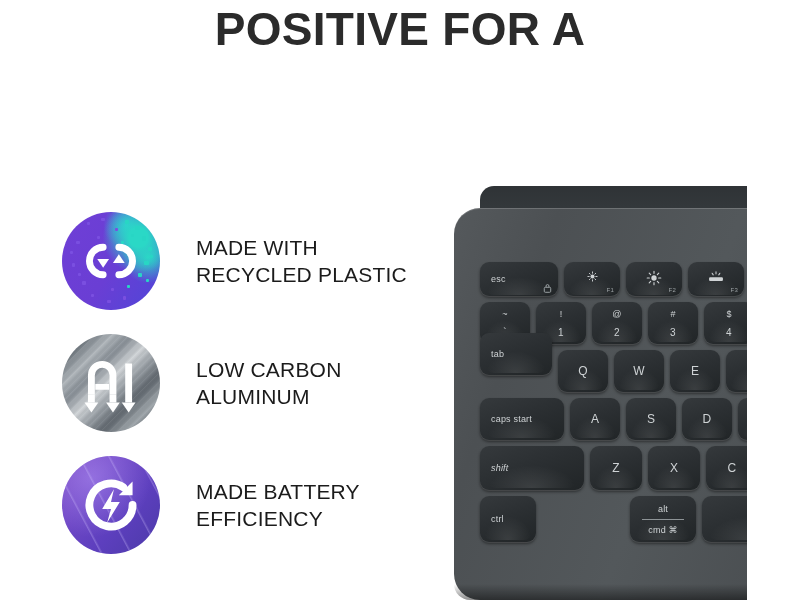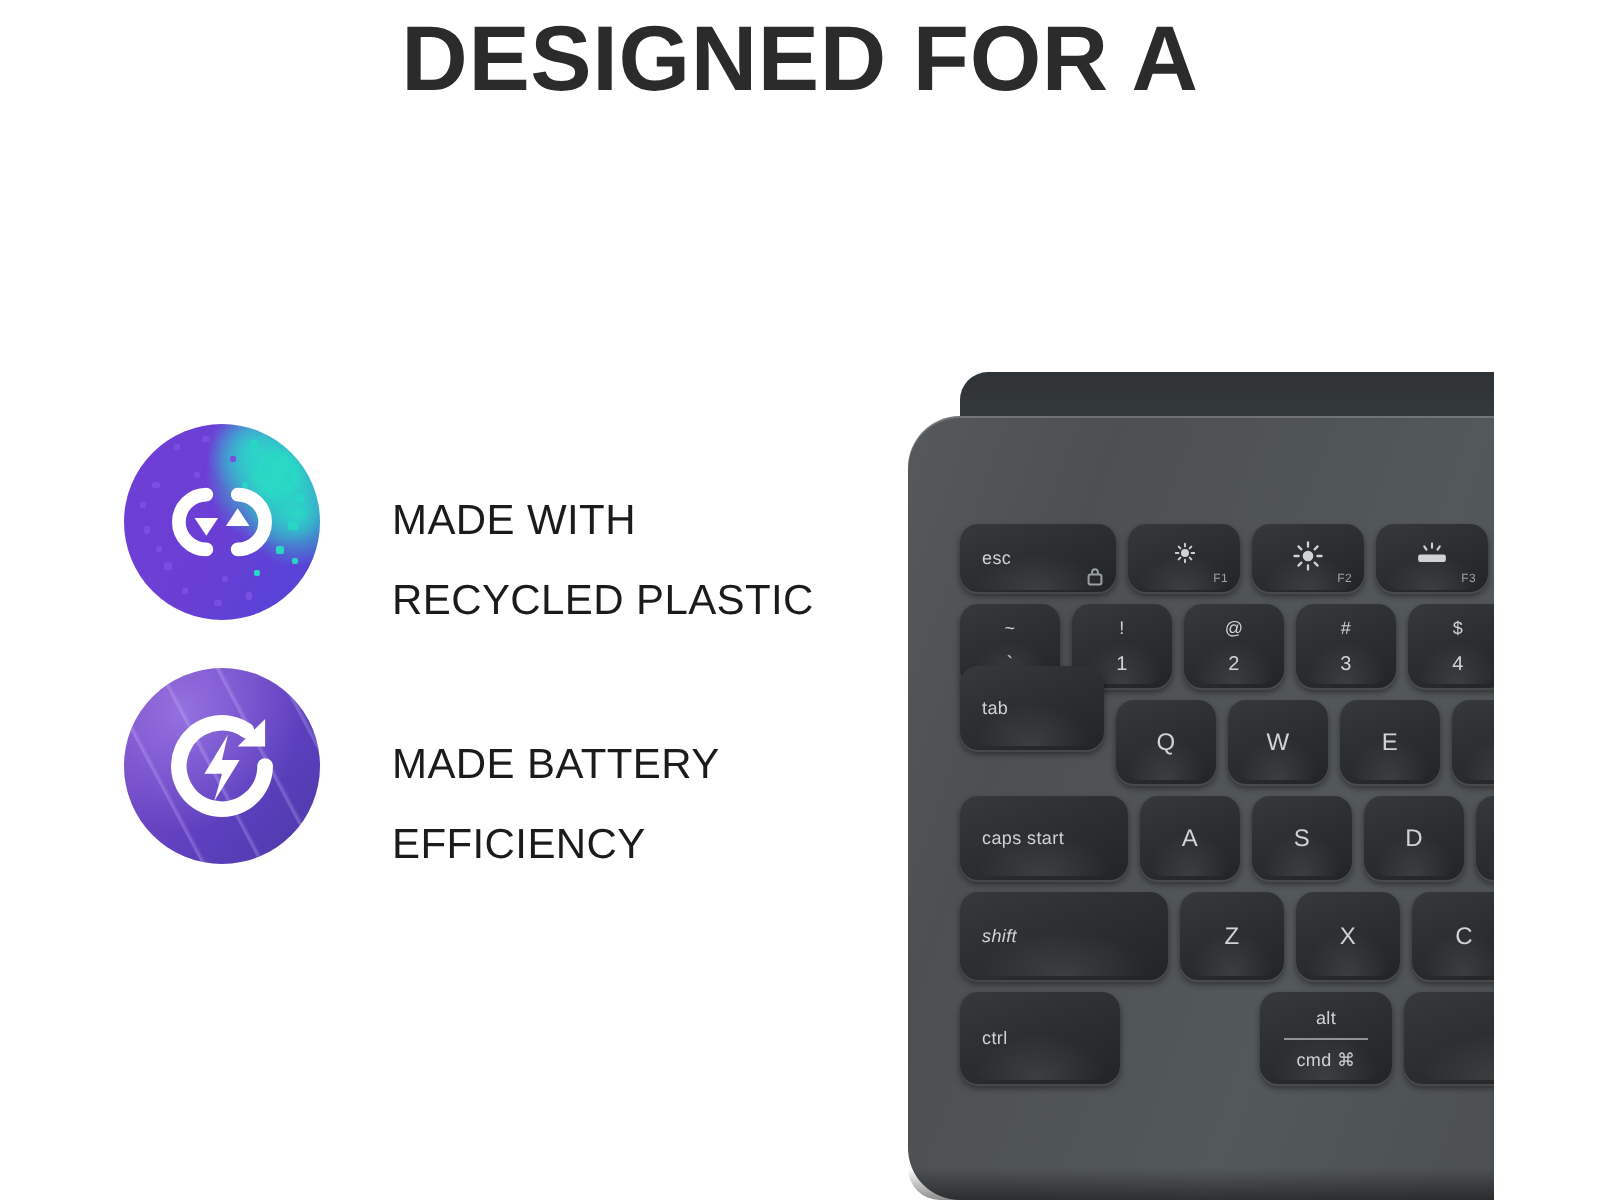--- a/index.html
+++ b/index.html
@@ -35,21 +35,21 @@
   }
   .feature .ftext {
     position: absolute; left: 138px; top: 26px;
     color: #1b1b1b;
     font-size: 21px;
     line-height: 27px;
     font-weight: 400;
     letter-spacing: 0.2px;
     white-space: nowrap;
   }
-  .feature .ftext span { display: block; margin-top: 13px; }
+  .feature .ftext span { display: block; }
 
   
   .badge-recycled {
     background:
       radial-gradient(circle at 78% 26%, #2ad8c6 0%, #2ad8c6 9%, rgba(42,216,198,0) 34%),
       radial-gradient(circle at 88% 46%, #2ad8c6 0%, rgba(42,216,198,0) 26%),
       radial-gradient(circle at 66% 14%, #33c9d8 0%, rgba(51,201,216,0) 22%),
       linear-gradient(120deg, #6f3fd6 0%, #6a3ed4 52%, #4f46d8 100%);
   }
   .badge-recycled .speckle { position: absolute; inset: 0; }
@@ -137,21 +137,21 @@
   .key .rule { position: absolute; left: 18%; right: 18%; top: 50%; height: 1px; background: #8d9396; }
   .key .gi  { position: absolute; left: 0; right: 0; top: 8px; text-align: center; }
   .key svg  { display: inline-block; vertical-align: middle; }
 </style>
 </head>
 <body>
 
 <div class="stage">
 
   <div class="headline">
-    <span class="l1">DESIGNED FOR A</span>
+    <span class="l1">POSITIVE FOR A</span>
   </div>
 
   <div class="features">
 
     <div class="feature">
       <div class="badge badge-recycled">
         <div class="speckle">
           <i style="left:6%;top:18%;width:3px;height:3px"></i>
           <i style="left:14%;top:30%;width:4px;height:3px"></i>
           <i style="left:10%;top:52%;width:3px;height:4px"></i>
@@ -186,20 +186,41 @@
           <path d="M36 48 l6 9 l6 -9 z" fill="#ffffff"></path>
           <path d="M64 52 l-6 -9 l-6 9 z" fill="#ffffff"></path>
         </svg>
       </div>
       <div class="ftext">
         <span>MADE WITH</span>
         <span>RECYCLED PLASTIC</span>
       </div>
     </div>
 
+    <div class="feature">
+      <div class="badge badge-alu">
+        <div class="streaks"></div>
+        <svg viewBox="0 0 100 100" aria-hidden="true">
+
+          <path d="M30 62 V42 a11 11 0 0 1 22 0 V62" fill="none" stroke="#fff" stroke-width="7"></path>
+          <path d="M34 54 H48" stroke="#fff" stroke-width="6"></path>
+          <path d="M30 62 V70" stroke="#fff" stroke-width="7"></path>
+          <path d="M30 80 l-7 -10 h14 z" fill="#fff"></path>
+          <path d="M52 62 V70" stroke="#fff" stroke-width="7"></path>
+          <path d="M52 80 l-7 -10 h14 z" fill="#fff"></path>
+
+          <path d="M68 30 V70" stroke="#fff" stroke-width="7"></path>
+          <path d="M68 80 l-7 -10 h14 z" fill="#fff"></path>
+        </svg>
+      </div>
+      <div class="ftext">
+        <span>LOW CARBON</span>
+        <span>ALUMINUM</span>
+      </div>
+    </div>
 
     <div class="feature">
       <div class="badge badge-batt">
         <div class="glow"></div>
         <div class="streaks"></div>
         <svg viewBox="0 0 100 100" aria-hidden="true">
           <path d="M72 50 a22 22 0 1 1 -9.5 -18.1" fill="none" stroke="#fff" stroke-width="8" stroke-linecap="round"></path>
           <path d="M72 26 v14 h-14 z" fill="#fff"></path>
           <path d="M53 34 l-12 20 h9 l-4 14 l13 -21 h-9 z" fill="#fff"></path>
         </svg>
@@ -320,21 +341,21 @@
       <div class="key" style="left:136px;top:238px;width:52px;height:44px;">
         <span class="cap" style="font-size:12px">Z</span>
       </div>
       <div class="key" style="left:194px;top:238px;width:52px;height:44px;">
         <span class="cap" style="font-size:12px">X</span>
       </div>
       <div class="key" style="left:252px;top:238px;width:52px;height:44px;">
         <span class="cap" style="font-size:12px">C</span>
       </div>
 
-      <div class="key lbl-left" style="left:26px;top:288px;width:80px;height:46px;">
+      <div class="key lbl-left" style="left:26px;top:288px;width:56px;height:46px;">
         <span class="cap">ctrl</span>
       </div>
       <div class="key" style="left:176px;top:288px;width:66px;height:46px;padding-left:12px;">
         <span class="split-top">alt</span>
         <span class="rule"></span>
         <span class="split-bot">cmd ⌘</span>
       </div>
       <div class="key" style="left:248px;top:288px;width:92px;height:46px;">
         <span class="cap"></span>
       </div>

